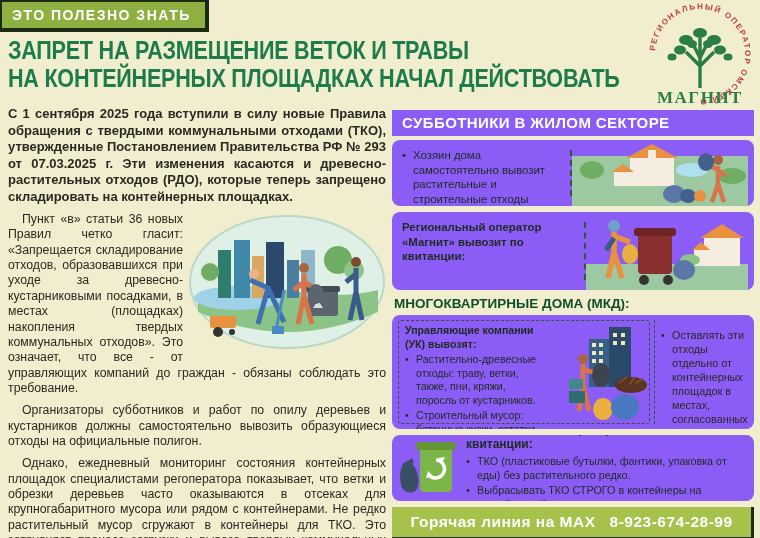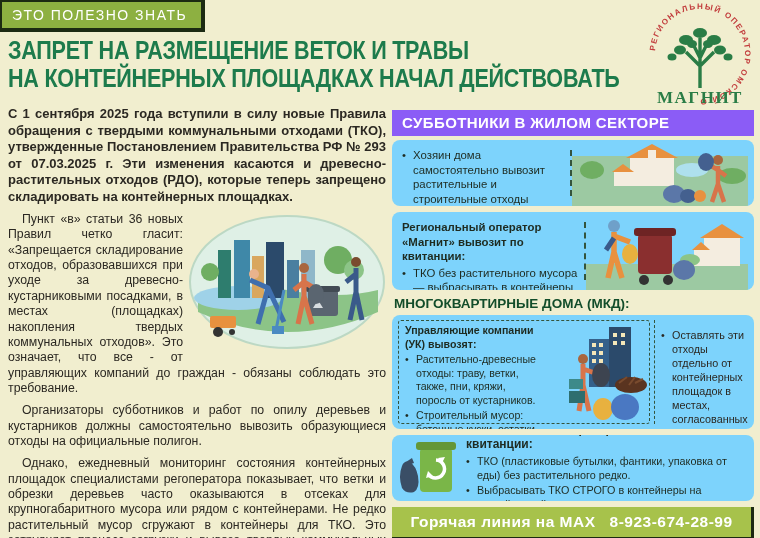--- a/index.html
+++ b/index.html
@@ -8,21 +8,21 @@
     position:relative;
     background:#f1eecf;
     font-family:"Liberation Sans", sans-serif;
     color:#2b2822;
   }
 
   
   .badge {
     position:absolute; left:0; top:5;
     background:#8db041; color:#fff;
-    font-size:14px; font-weight:normal; letter-spacing:1.5px;
+    font-size:14px; font-weight:bold; letter-spacing:1.5px;
     padding:5px 14px 5px 10px;
     border-right:4px solid #1c2a12; border-bottom:4px solid #1c2a12;
     border-top:2px solid #1c2a12; border-left:2px solid #1c2a12;
   }
   .title { position:absolute; left:8px; top:36px; color:#1d7b4c; }
   .title div {
     font-size:26px; font-weight:bold; line-height:28px;
     white-space:nowrap; transform:scaleX(0.83); transform-origin:left;
     letter-spacing:-0.3px;
   }
@@ -39,21 +39,21 @@
   .park-illo { float:right; width:198px; height:140px; margin:0 0 2px 5px; }
 
   
   .right-col { position:absolute; left:392px; top:110px; width:362px; }
   .hdr-bar {
     background:#8b5cf6; color:#fff; font-weight:bold; font-size:15px;
     letter-spacing:0.4px; padding:4px 10px 5px; margin-bottom:4px;
   }
   .sec-title { color:#124d2a; font-weight:bold; font-size:13.5px; margin:4px 0 4px 2px; }
   .gbox {
-    background:#7dd3fc; border-radius:8px; margin-bottom:6px;
+    background:#8b5cf6; border-radius:8px; margin-bottom:6px;
     display:flex; overflow:hidden; position:relative;
   }
   .gbox .txt { padding:8px 4px 6px 10px; font-size:11.4px; line-height:1.28; color:#1e2b21; }
   .gbox .intro { font-weight:bold; margin-bottom:2px; }
   ul.blist { list-style:none; }
   ul.blist li { position:relative; padding-left:11px; margin-bottom:2px; }
   ul.blist li::before { content:"•"; position:absolute; left:0; top:0; }
   .vdash { border-left:2px dashed #34543c; margin:10px 0; }
   .box1 { height:66px; } .box1 .txt { width:178px; }
   .box1 svg { width:176px; height:66px; flex:none; }
@@ -181,23 +181,20 @@
       <ellipse cx="128" cy="56" rx="6" ry="6" fill="#e8913f"></ellipse>
       <circle cx="146" cy="20" r="5" fill="#a9663e"></circle>
       <path d="M146 26 V44 M146 44 L140 62 M146 44 L152 62 M146 30 L136 24 M146 30 L154 36" stroke="#d8744a" stroke-width="4.5" fill="none"></path>
       <ellipse cx="134" cy="22" rx="8" ry="9" fill="#44608f"></ellipse>
     </svg>
   </div>
 
   <div class="gbox box2">
     <div class="txt">
       <div class="intro">Региональный оператор «Магнит» вывозит по квитанции:</div>
-      <ul class="blist">
-          <li>ТКО без растительного мусора — выбрасывать в контейнеры</li>
-        </ul>
     </div>
     <div class="vdash"></div>
     <svg viewBox="0 0 162 78">
       <rect x="0" y="52" width="162" height="26" fill="#9cc9a2"></rect>
       <rect x="118" y="26" width="36" height="28" fill="#f4ede0"></rect>
       <path d="M114 26 L136 12 L158 26 Z" fill="#e8913f"></path>
       <rect x="108" y="38" width="14" height="16" fill="#f4ede0"></rect>
       <path d="M106 38 L115 30 L124 38 Z" fill="#e8913f"></path>
       <ellipse cx="104" cy="48" rx="10" ry="6" fill="#8cc487"></ellipse>
       <circle cx="28" cy="14" r="6" fill="#6fa0c9"></circle>

